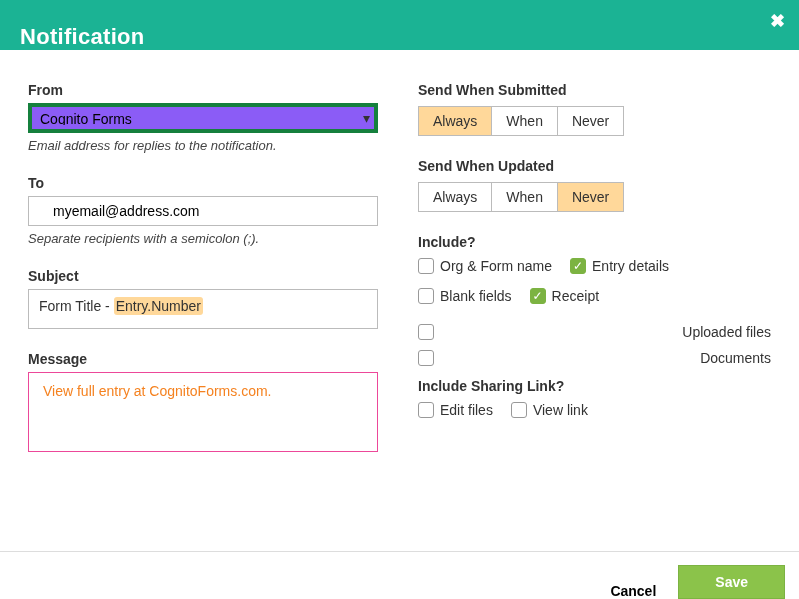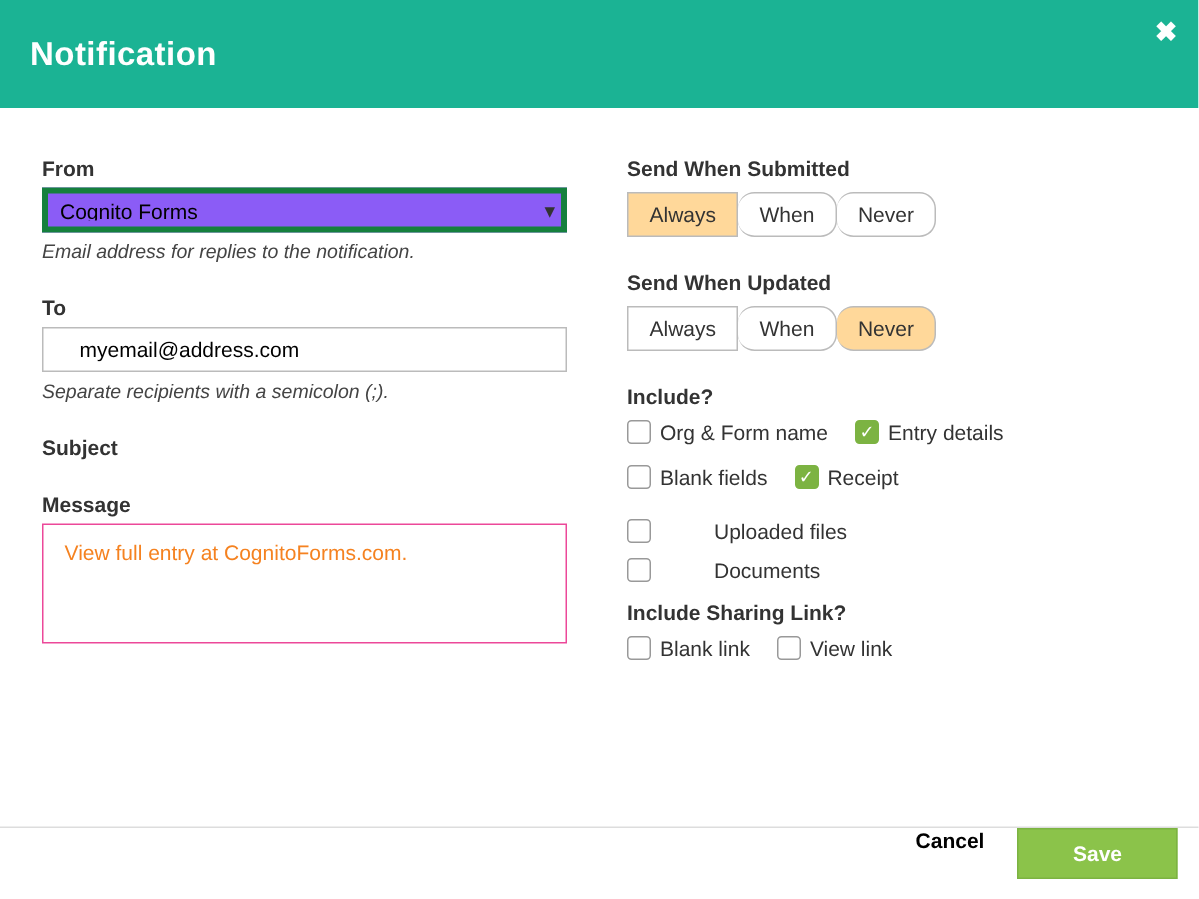--- a/index.html
+++ b/index.html
@@ -1,22 +1,22 @@
 <!DOCTYPE html>
 <html><head>
 <meta charset="utf-8">
 <style>
   * { box-sizing: border-box; margin: 0; padding: 0; }
   html, body { width: 799px; height: 599px; font-family: Arial, Helvetica, sans-serif; font-size: 14px; color: #333; background: #fff; overflow: hidden; }
   .header {
     background: #1bb394;
     color: #fff;
-    height: 72px;
-    display: flex;
-    align-items: center;
+    height: 50px;
+    display: flex;
+    align-items: flex-end;
     padding: 0 20px;
     position: relative;
   }
   .header h1 {
     font-size: 22px;
     font-weight: 700;
     font-family: 'Arial Narrow', Arial, sans-serif;
     letter-spacing: 0.3px;
   }
   .close-icon {
@@ -110,36 +110,37 @@
     display: inline-flex;
     margin-bottom: 22px;
   }
   .btn-group .seg {
     border: 1px solid #bbb;
     padding: 6px 14px;
     font-size: 14px;
     background: #fff;
     cursor: pointer;
   }
-  .btn-group .seg + .seg { border-left: none; border-radius: 11px; }
+  .btn-group .seg + .seg { border-left: none; }
   .btn-group .seg.active {
     background: #ffd89a;
   }
   .checkbox-row {
     display: flex;
     flex-wrap: wrap;
     gap: 14px 18px;
     margin-bottom: 20px;
   }
   .chk {
     display: inline-flex;
     align-items: center;
     gap: 6px;
     font-size: 14px;
     cursor: pointer;
+    justify-content: space-between;
   }
   .chkbox {
     width: 16px;
     height: 16px;
     border: 1.5px solid #999;
     border-radius: 3px;
     display: inline-flex;
     align-items: center;
     justify-content: center;
     background: #fff;
@@ -153,21 +154,21 @@
   }
   .checkbox-stack .chk { display: flex; margin-bottom: 10px; gap: 42px; }
   .footer {
     position: absolute;
     bottom: 0;
     left: 0;
     right: 0;
     height: 48px;
     border-top: 1px solid #ddd;
     display: flex;
-    align-items: flex-start;
+    align-items: flex-end;
     justify-content: flex-end;
     padding: 0 14px;
     gap: 22px;
   }
   .btn-cancel {
     background: none;
     border: none;
     font-weight: 700;
     font-size: 14px;
     cursor: pointer;
@@ -205,20 +206,23 @@
     </div>
 
     <div class="field-group">
       <label class="field-label">To</label>
       <input type="text" class="text-input" value="myemail@address.com" style="">
       <div class="hint">Separate recipients with a semicolon (;).</div>
     </div>
 
     <div class="field-group">
       <label class="field-label">Subject</label>
+      <div class="subject-box">
+        <span>Form Title - </span><span class="token">Entry.Number</span>
+      </div>
     </div>
 
     <div class="field-group">
       <label class="field-label">Message</label>
       <div class="message-box">
         <span class="message-link">View full entry at CognitoForms.com.</span>
       </div>
     </div>
 
   </div>
@@ -267,21 +271,21 @@
       <span class="chk">
         <span class="chkbox"></span>
         <span>Documents</span>
       </span>
     </div>
 
     <label class="section-label" style="margin-top:12px">Include Sharing Link?</label>
     <div class="checkbox-row">
       <span class="chk">
         <span class="chkbox"></span>
-        <span>Blank link</span>
+        <span>Edit files</span>
       </span>
       <span class="chk">
         <span class="chkbox"></span>
         <span>View link</span>
       </span>
     </div>
 
   </div>
 </div>
 

